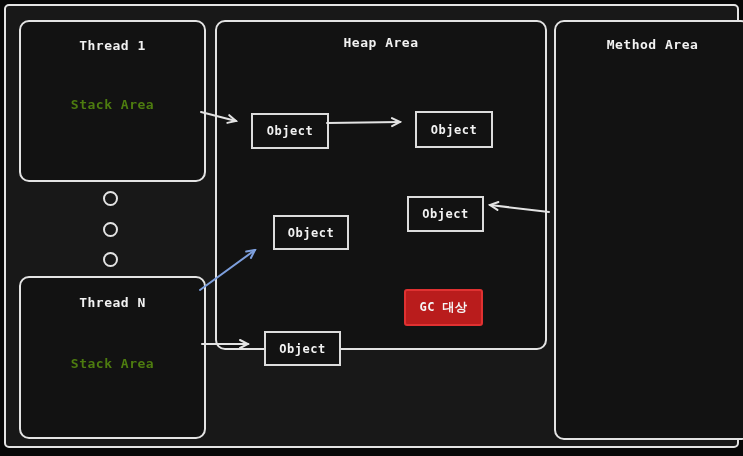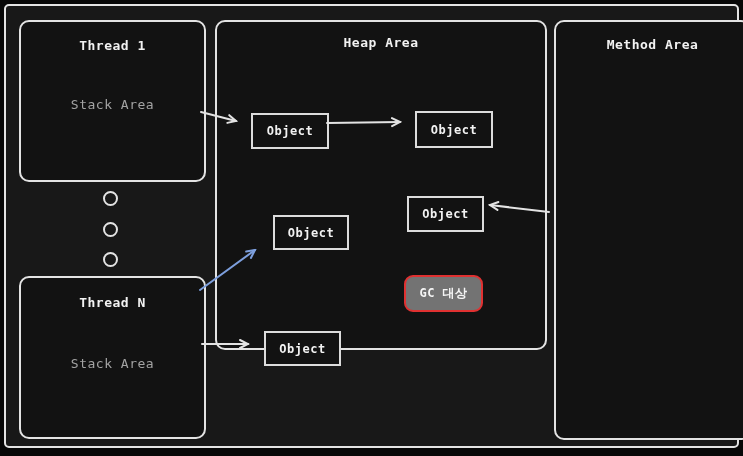--- a/index.html
+++ b/index.html
@@ -17,21 +17,21 @@
   .box {
     position: absolute; background: #121212;
     border: 2px solid #e3e3e3; border-radius: 10px;
   }
   .box-title {
     position: absolute; left: 0; right: 0; text-align: center;
     font-size: 13px; font-weight: bold; letter-spacing: 0.5px; color: #f2f2f2;
   }
   .box-sub {
     position: absolute; left: 0; right: 0; text-align: center;
-    font-size: 13px; font-weight: normal; letter-spacing: 0.5px; color: #a3a3a3;
+    font-size: 13px; font-weight: bold; letter-spacing: 0.5px; color: #4d7c0f;
   }
   .thread1 { left: 13px; top: 14px; width: 187px; height: 162px; }
   .thread1 .box-title { top: 16px; }
   .thread1 .box-sub { top: 75px; }
   .threadN { left: 13px; top: 270px; width: 187px; height: 163px; }
   .threadN .box-title { top: 17px; }
   .threadN .box-sub { top: 78px; }
   .heap { left: 209px; top: 14px; width: 332px; height: 330px; }
   .heap .box-title { top: 13px; }
   .method { left: 548px; top: 14px; width: 197px; height: 420px; padding-left: 37px; }
@@ -42,22 +42,22 @@
     display: flex; align-items: center; justify-content: center;
     font-size: 12px; font-weight: bold; letter-spacing: 0.5px; color: #f2f2f2;
   }
   
   .obj1 { left: 34px; top: 91px; width: 78px; height: 36px; }
   .obj2 { left: 198px; top: 89px; width: 78px; height: 37px; }
   .obj3 { left: 190px; top: 174px; width: 77px; height: 36px; }
   .obj4 { left: 56px; top: 193px; width: 76px; height: 35px; }
   .obj5 { left: 47px; top: 309px; width: 77px; height: 35px; }
   .gc-box {
-    position: absolute; left: 187px; top: 253px; width: 79px; height: 37px;
-    background: #737373; border: 2.5px solid #e03131; border-radius: 9px;
+    position: absolute; left: 187px; top: 267px; width: 79px; height: 37px;
+    background: #b91c1c; border: 2.5px solid #e03131; border-radius: 3px;
     display: flex; align-items: center; justify-content: center;
     font-size: 12px; font-weight: bold; letter-spacing: 0.5px; color: #f5f5f5;
     font-family: "DejaVu Sans Mono", "Liberation Mono", monospace, sans-serif;
   }
   .circle {
     position: absolute; width: 15px; height: 15px; border-radius: 50%;
     border: 2px solid #e3e3e3; background: transparent;
   }
   .c1 { left: 97px; top: 185px; }
   .c2 { left: 97px; top: 216px; }

